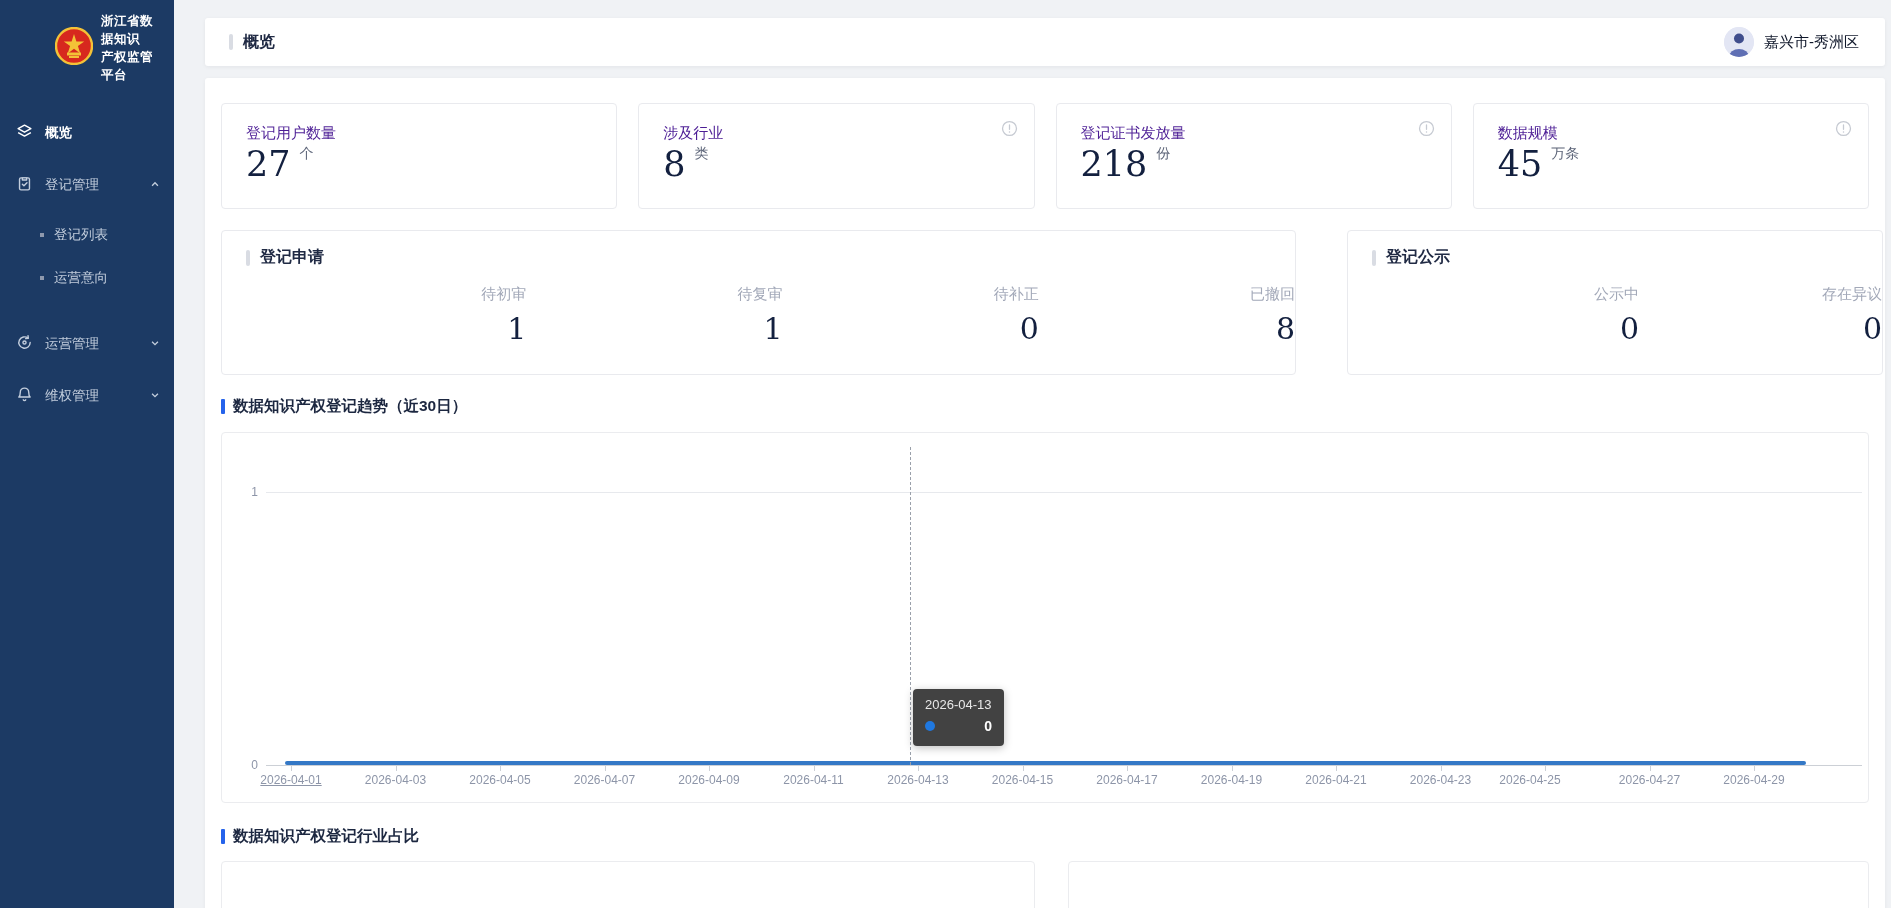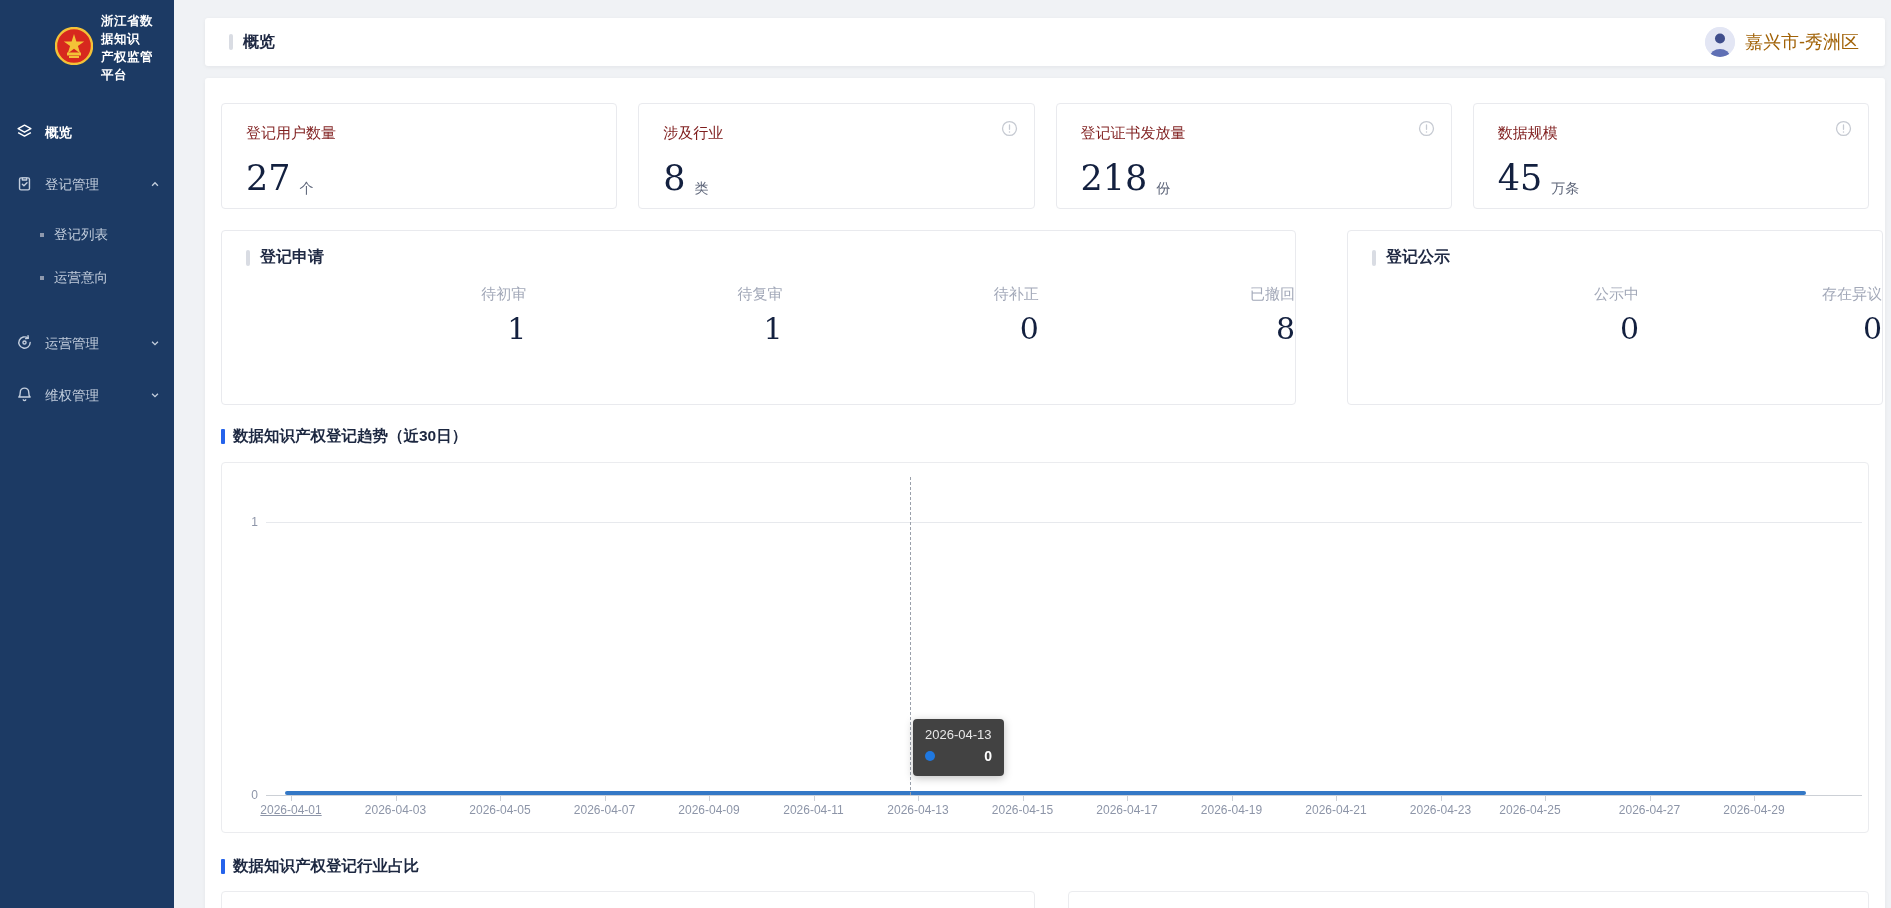--- a/index.html
+++ b/index.html
@@ -38,39 +38,39 @@
     position:absolute; left:31px; top:18px; width:1680px; height:48px;
     background:#ffffff; border-radius:3px; box-shadow:0 1px 4px rgba(0,21,41,.06);
     display:flex; align-items:center; justify-content:space-between; padding:0 26px 0 24px;
   }
   .title-wrap { display:flex; align-items:center; gap:10px; }
   .bar-gray { width:4px; height:16px; background:#d9dce3; border-radius:2px; }
   .bar-blue { width:4px; height:15px; background:#2563eb; border-radius:1px; }
   .page-title { font-size:16px; font-weight:bold; color:#202a44; }
   .user-wrap { display:flex; align-items:center; gap:10px; cursor:pointer; }
   .avatar { width:30px; height:30px; border-radius:50%; background:#e3e6f4; overflow:hidden; display:flex; align-items:flex-end; justify-content:center; }
-  .user-loc { font-size:18px; color:#a16207;text-align:right; }
+  .user-loc { font-size:15px; color:#0f172a;text-align:right; }
   .content-card {
     position:absolute; left:31px; top:78px; width:1680px; height:980px;
     background:#ffffff; border-radius:3px; box-shadow:0 1px 4px rgba(0,21,41,.05);
     padding:25px 16px 0 16px;
   }
   
   .stats-row { display:flex; gap:21px; height:106px; }
   .stat-card {
     flex:1; background:#fff; border:1px solid #e9eaee; border-radius:4px;
     padding:20px 20px 0 24px; position:relative;
   }
-  .stat-label { font-size:15px; color:#7f1d1d; }
-  .stat-value-row { margin-top:16px; display:flex; align-items:flex-end; gap:9px; }
+  .stat-label { font-size:15px; color:#4c1d95; }
+  .stat-value-row { margin-top:2px; display:flex; align-items:flex-start; gap:9px; }
   .stat-value { font-family:"DejaVu Serif","Liberation Serif",serif; font-size:35px; color:#13203f; line-height:1.1; }
   .stat-unit { font-size:14px; color:#5c6478; }
   .info-icon { position:absolute; top:16px; right:16px; cursor:pointer; }
   
-  .row2 { display:flex; gap:51px; margin-top:21px; height:175px; }
+  .row2 { display:flex; gap:51px; margin-top:21px; height:145px; }
   .panel { background:#fff; border:1px solid #e9eaee; border-radius:4px; padding:16px 0 0 0; }
   .panel-apply { width:1075px; }
   .panel-publicity { flex:1; }
   .panel-title-row { display:flex; align-items:center; gap:10px; padding-left:24px; }
   .panel-title { font-size:16px; font-weight:bold; color:#202a44; }
   .panel-cols { display:flex; padding-left:48px; margin-top:17px;text-align:right; }
   .panel-apply .p-col { width:262px; }
   .panel-publicity .p-col { width:243px; }
   .p-col-label { font-size:15px; color:#a2a8b8; }
   .p-col-value { font-family:"DejaVu Serif","Liberation Serif",serif; font-size:30px; color:#13203f; margin-top:7px; }

